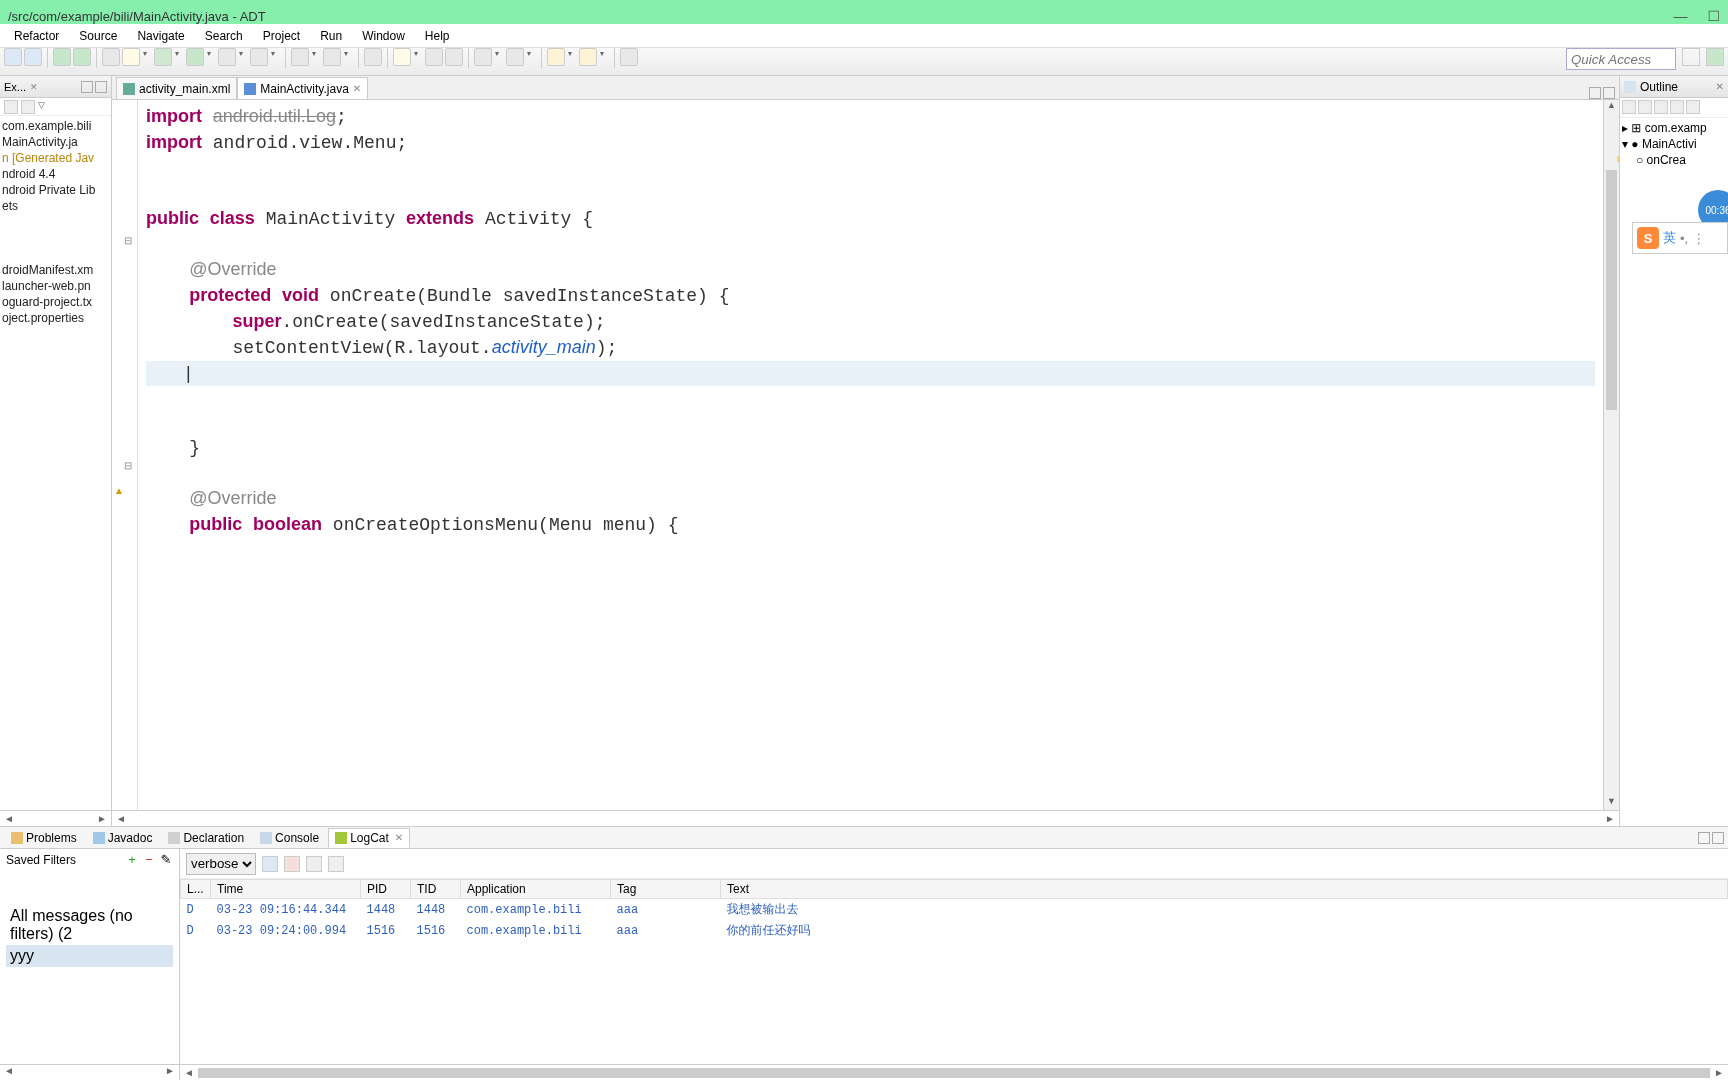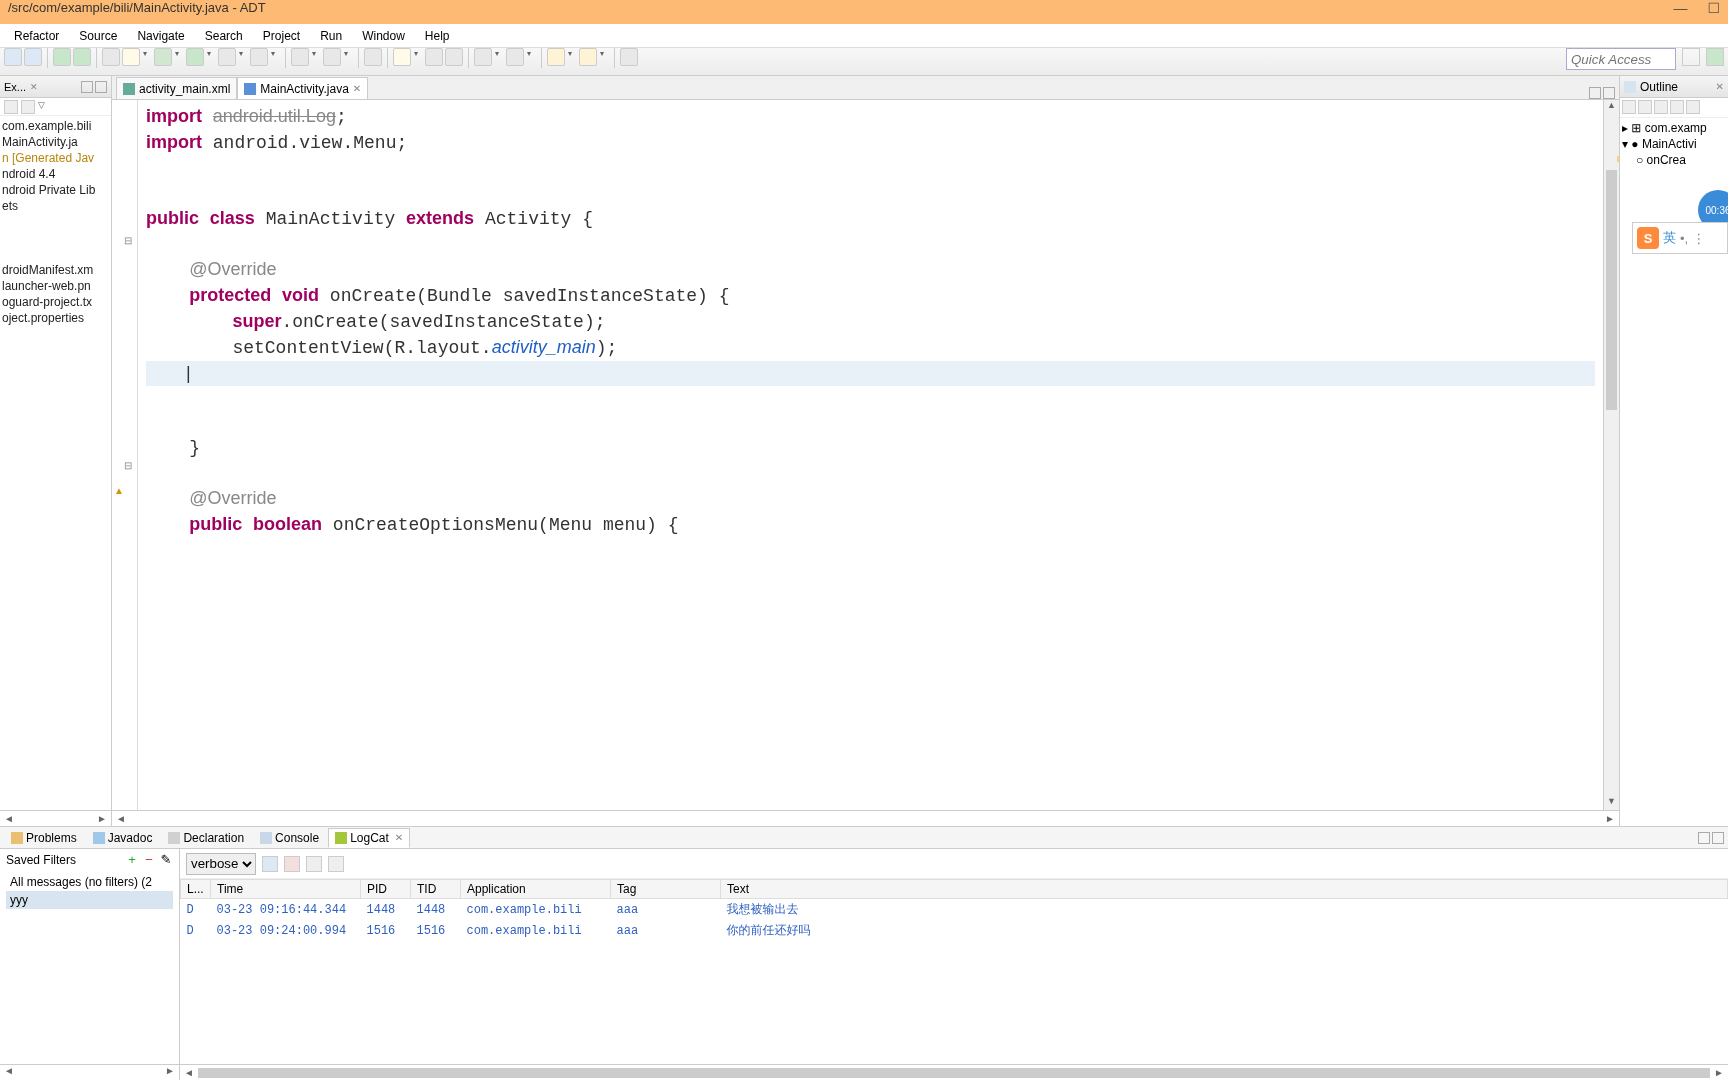--- a/index.html
+++ b/index.html
@@ -1,19 +1,19 @@
 <!DOCTYPE html>
 <html><head>
 <meta charset="utf-8">
 <style>
 * { margin: 0; padding: 0; box-sizing: border-box; font-family: "Segoe UI", Tahoma, sans-serif; }
 body { width: 1728px; height: 1080px; overflow: hidden; background: #f0f0f0; font-size: 12px; }
 
 
-.titlebar { height: 24px; background: #fdba74; display: flex; align-items: flex-start; padding: 0 8px; font-size: 13px; color: #333; }
+.titlebar { height: 24px; background: #86efac; display: flex; align-items: flex-end; padding: 0 8px; font-size: 13px; color: #333; }
 .titlebar .controls { margin-left: auto; display: flex; gap: 20px; font-size: 14px; color: #555; }
 
 
 .menubar { height: 24px; background: #fff; border-bottom: 1px solid #ddd; display: flex; align-items: center; padding: 0 4px; }
 .menubar .item { padding: 2px 10px; cursor: pointer; }
 
 
 .toolbar { height: 28px; background: linear-gradient(#f8f8f8,#ececec); border-bottom: 1px solid #ccc; display: flex; align-items: flex-start; padding: 0 4px; gap: 2px; }
 .toolbar .tbtn { width: 18px; height: 18px; background: #e8e8e8; border: 1px solid #ccc; border-radius: 2px; cursor: pointer; position: relative; }
 .toolbar .tbtn.dd::after { content: "▾"; position: absolute; right: -8px; font-size: 8px; color: #666; }
@@ -71,21 +71,21 @@
 .bottom .filters { width: 290px; border-right: 1px solid #ccc; display: flex; flex-direction: column; }
 .bottom .tabs { height: 22px; border-bottom: 1px solid #ccc; display: flex; align-items: center; padding: 0 4px; gap: 2px; background: #f5f5f5; }
 .bottom .btab { padding: 2px 6px; font-size: 12px; cursor: pointer; border: 1px solid transparent; display: flex; gap: 3px; align-items: center; }
 .bottom .btab.active { background: #fff; border: 1px solid #ccc; border-bottom: 1px solid #fff; }
 .bottom .btab .ic { width: 12px; height: 12px; background: #8ac; }
 .bottom .tabs .sp { margin-left: auto; display: flex; gap: 2px; }
 .bottom .tabs .sq { width: 12px; height: 12px; border: 1px solid #aaa; }
 .bottom .filterhdr { height: 22px; display: flex; align-items: center; padding: 0 6px; font-size: 12px; gap: 4px; }
 .bottom .filterhdr .sp { margin-left: auto; display: flex; gap: 3px; }
 .bottom .filterhdr .ib { width: 14px; height: 14px; cursor: pointer; font-size: 13px; text-align: center; line-height: 14px; }
-.bottom .filterlist { flex: 1; padding: 2px 6px; font-size: 12px; }
+.bottom .filterlist { flex: 1; padding: 2px 6px; font-size: 16px; margin-top: 32px; }
 .bottom .filterlist .row { padding: 2px 4px; }
 .bottom .filterlist .row.sel { background: #d8e4f0; }
 .bottom .filters .scroll { height: 16px; border-top: 1px solid #ccc; display: flex; justify-content: space-between; padding: 0 4px; font-size: 10px; color: #666; }
 
 .bottom .logarea { flex: 1; display: flex; flex-direction: column; }
 .bottom .searchbar { height: 30px; display: flex; align-items: center; padding: 4px 6px; gap: 6px; border-bottom: 1px solid #eee; }
 .bottom .searchbar input { flex: 1; height: 22px; border: 1px solid #bbb; padding: 0 6px; font-style: italic; color: #888; }
 .bottom .searchbar select { height: 22px; border: 1px solid #bbb; }
 .bottom .searchbar .ib { width: 16px; height: 16px; background: #eee; border: 1px solid #ccc; cursor: pointer; }
 .bottom .logtable { flex: 1; overflow: hidden; font-size: 12px; }

